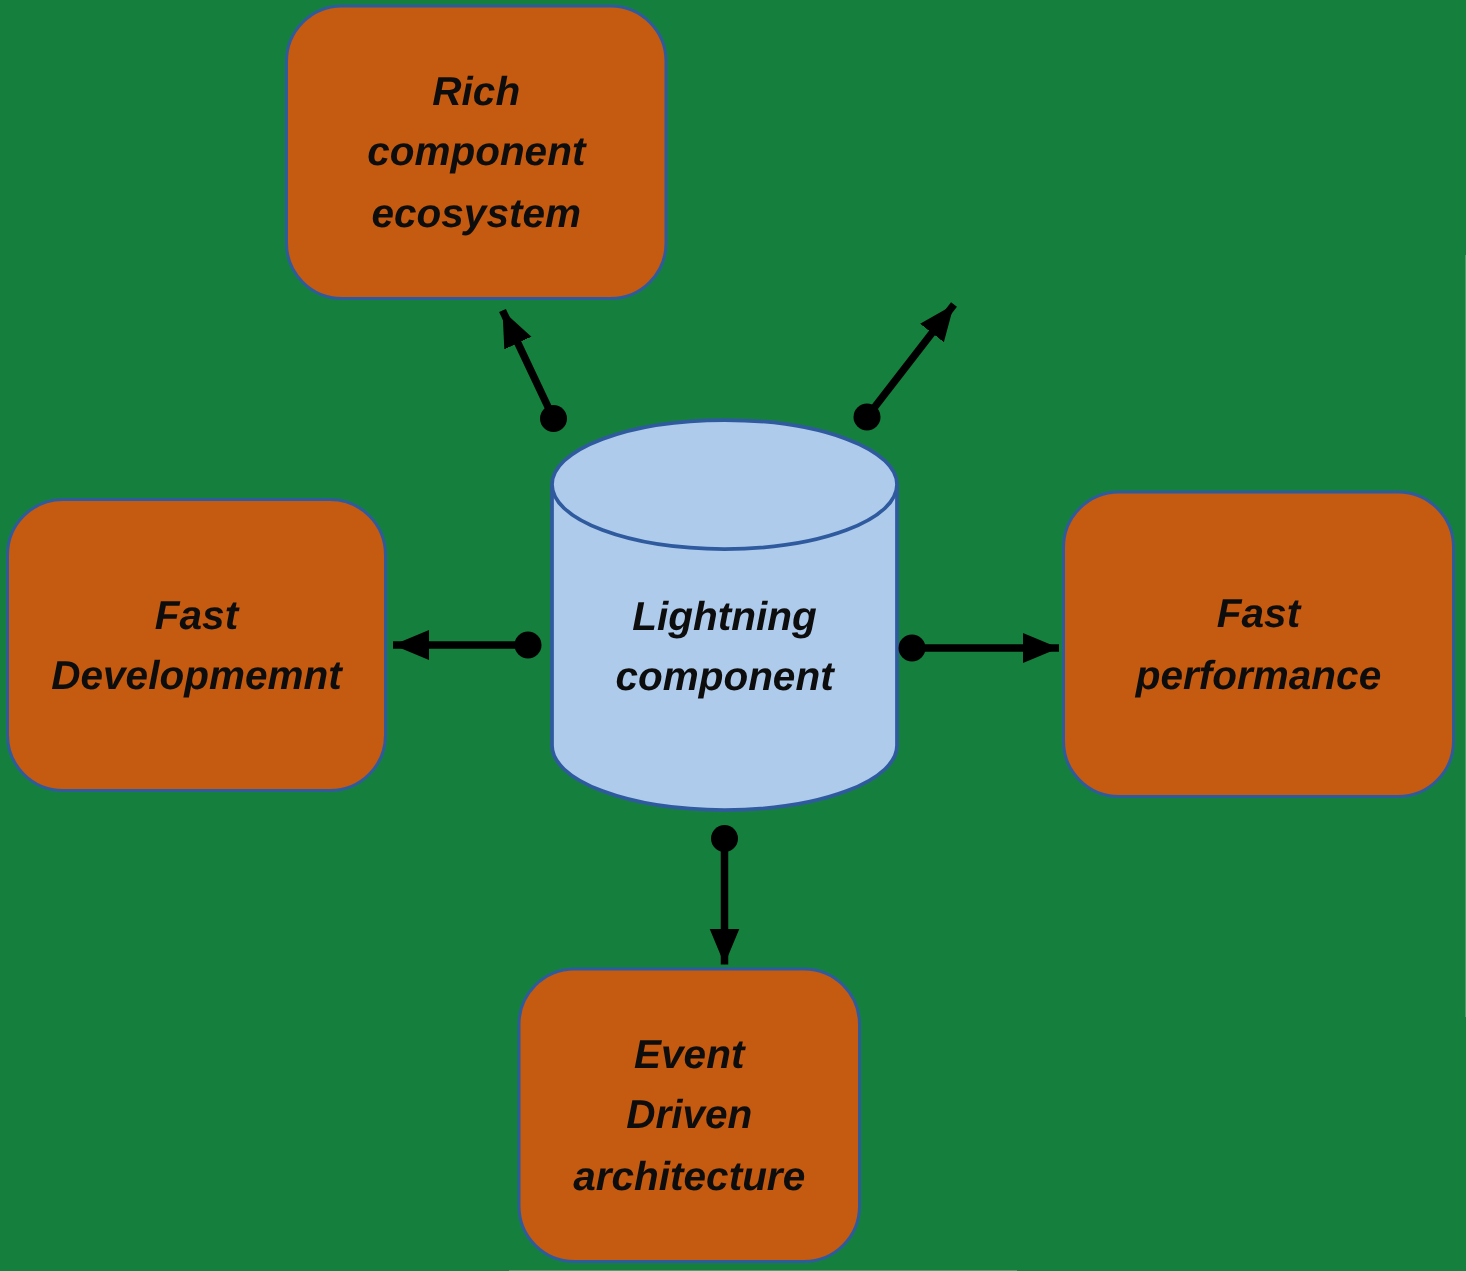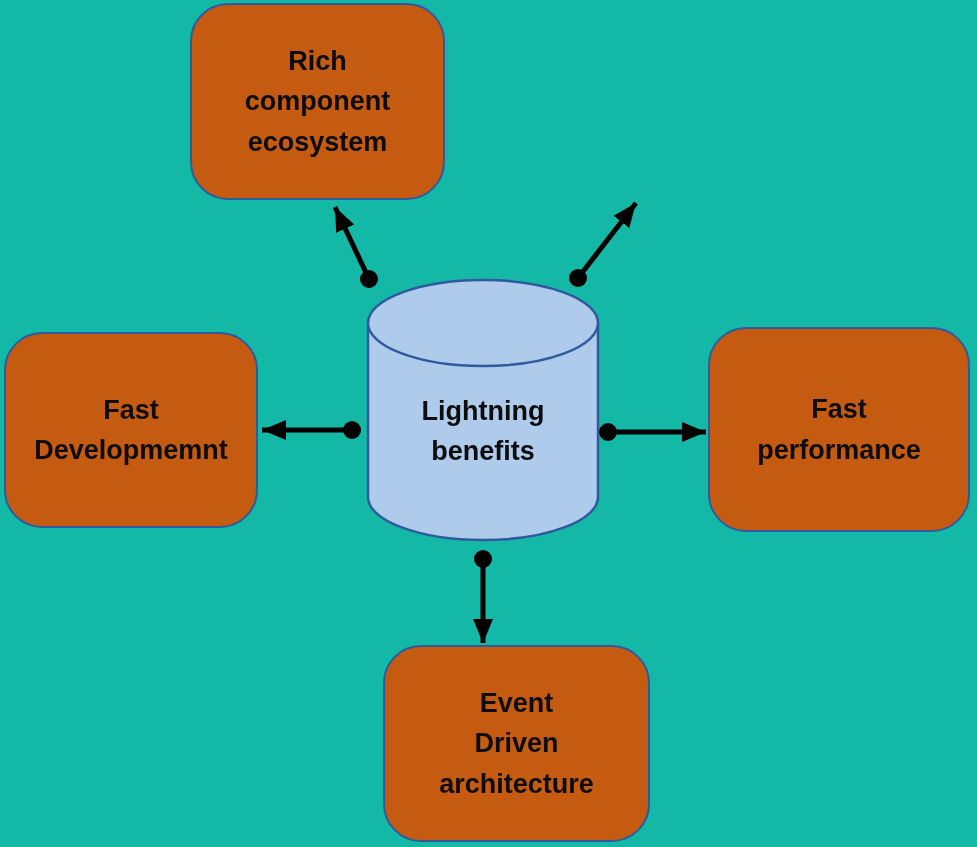--- a/index.html
+++ b/index.html
@@ -4,22 +4,23 @@
 <style>
   html, body {
     margin: 0;
     padding: 0;
     font-family: "Liberation Sans", "DejaVu Sans", sans-serif;
   }
   .stage {
     position: relative;
     width: 977px;
     height: 847px;
-    background: #14b8a6;
+    background: #15803d;
     overflow: hidden;
+    font-style: italic;
   }
   .layer {
     position: absolute;
     left: 0;
     top: 0;
     width: 977px;
     height: 847px;
   }
   .node {
     position: absolute;
@@ -37,21 +38,21 @@
     font-size: 27px;
     line-height: 1.5;
     color: #0D0D0D;
     white-space: pre-line;
     text-align: center;
   }
   .node-rich            { left: 190px; top: 3px;   width: 255px; height: 197px; }
   .node-outbox          { left: 542px; top: 18px;  width: 212px; height: 176px; }
   .node-fastdev         { left: 4px;   top: 332px; width: 254px; height: 196px; }
   .node-fastperf        { left: 708px; top: 327px; width: 262px; height: 205px; }
-  .node-event           { left: 345px; top: 645px; width: 267px; height: 197px; margin-left: 38px; }
+  .node-event           { left: 345px; top: 645px; width: 229px; height: 197px; }
   .cyl-label-box {
     position: absolute;
     left: 368px;
     top: 366px;
     width: 230px;
     height: 130px;
     display: flex;
     align-items: center;
     justify-content: center;
     pointer-events: none;
@@ -116,16 +117,16 @@
   </div>
 
   <div class="node node-event">
     <span class="node-label">Event
 Driven
 architecture</span>
   </div>
 
   <div class="cyl-label-box">
     <span class="cyl-label">Lightning
-benefits</span>
+component</span>
   </div>
 
 </div>
 
 </body></html>

